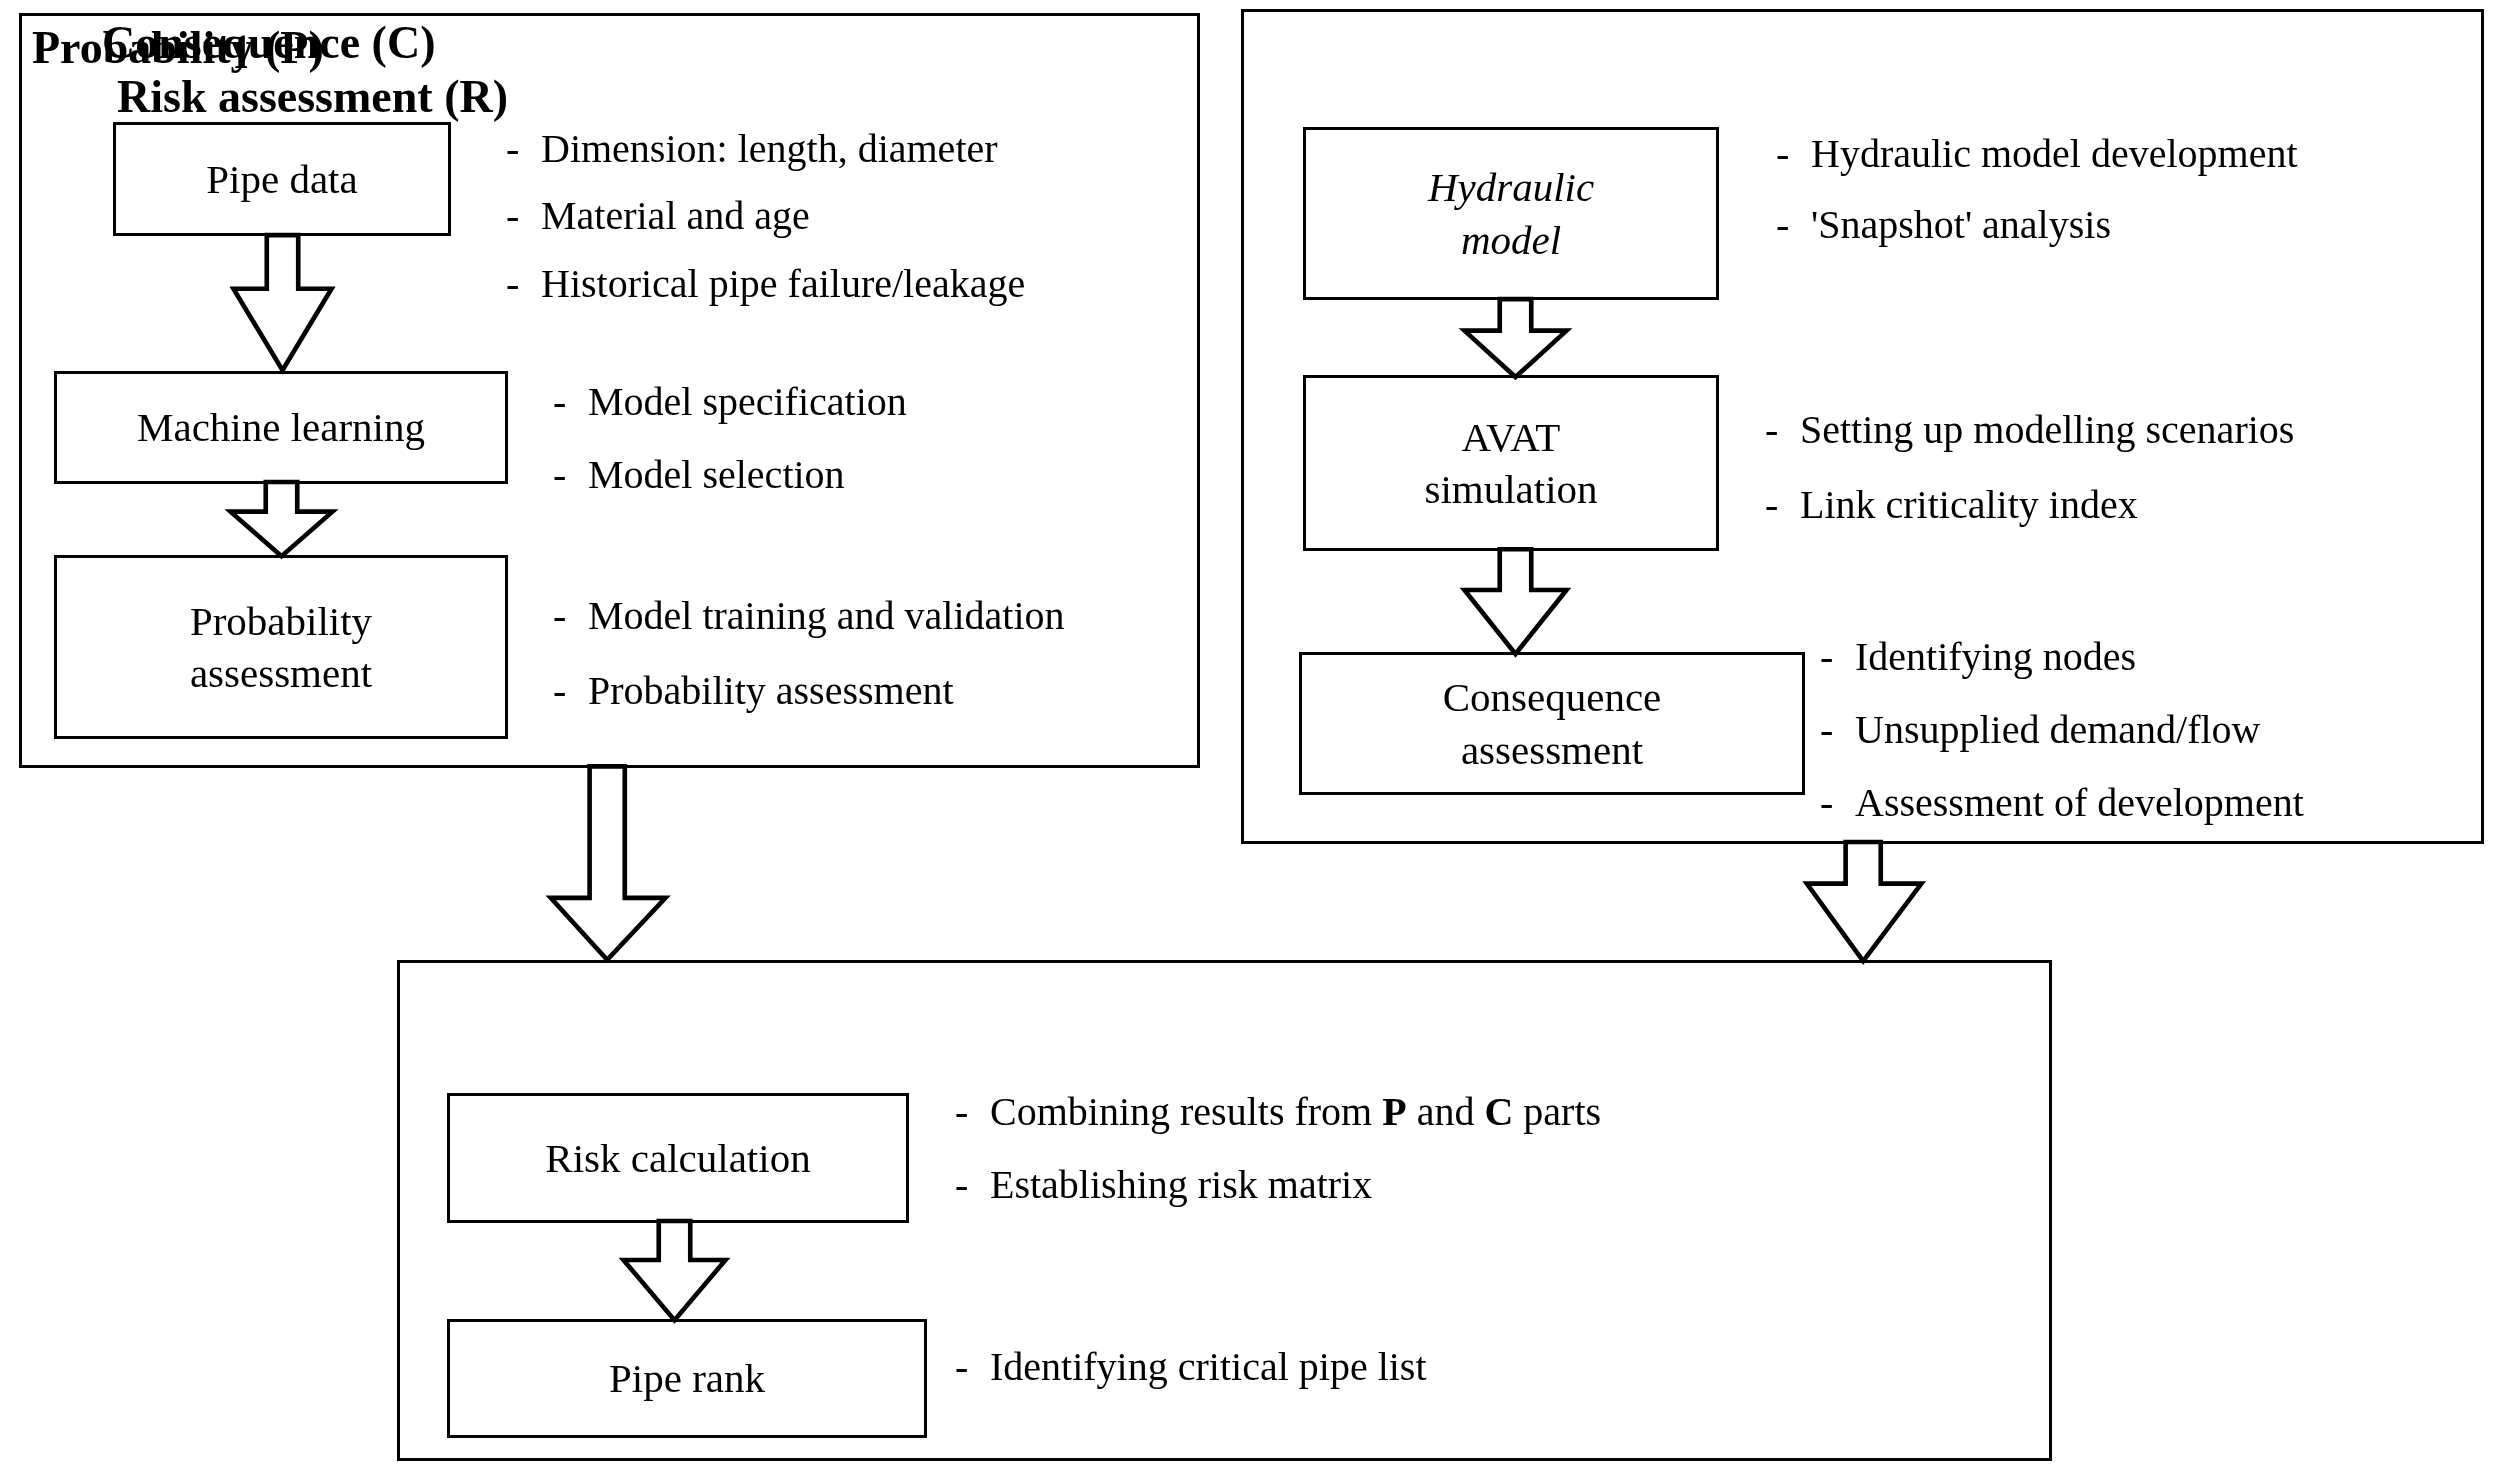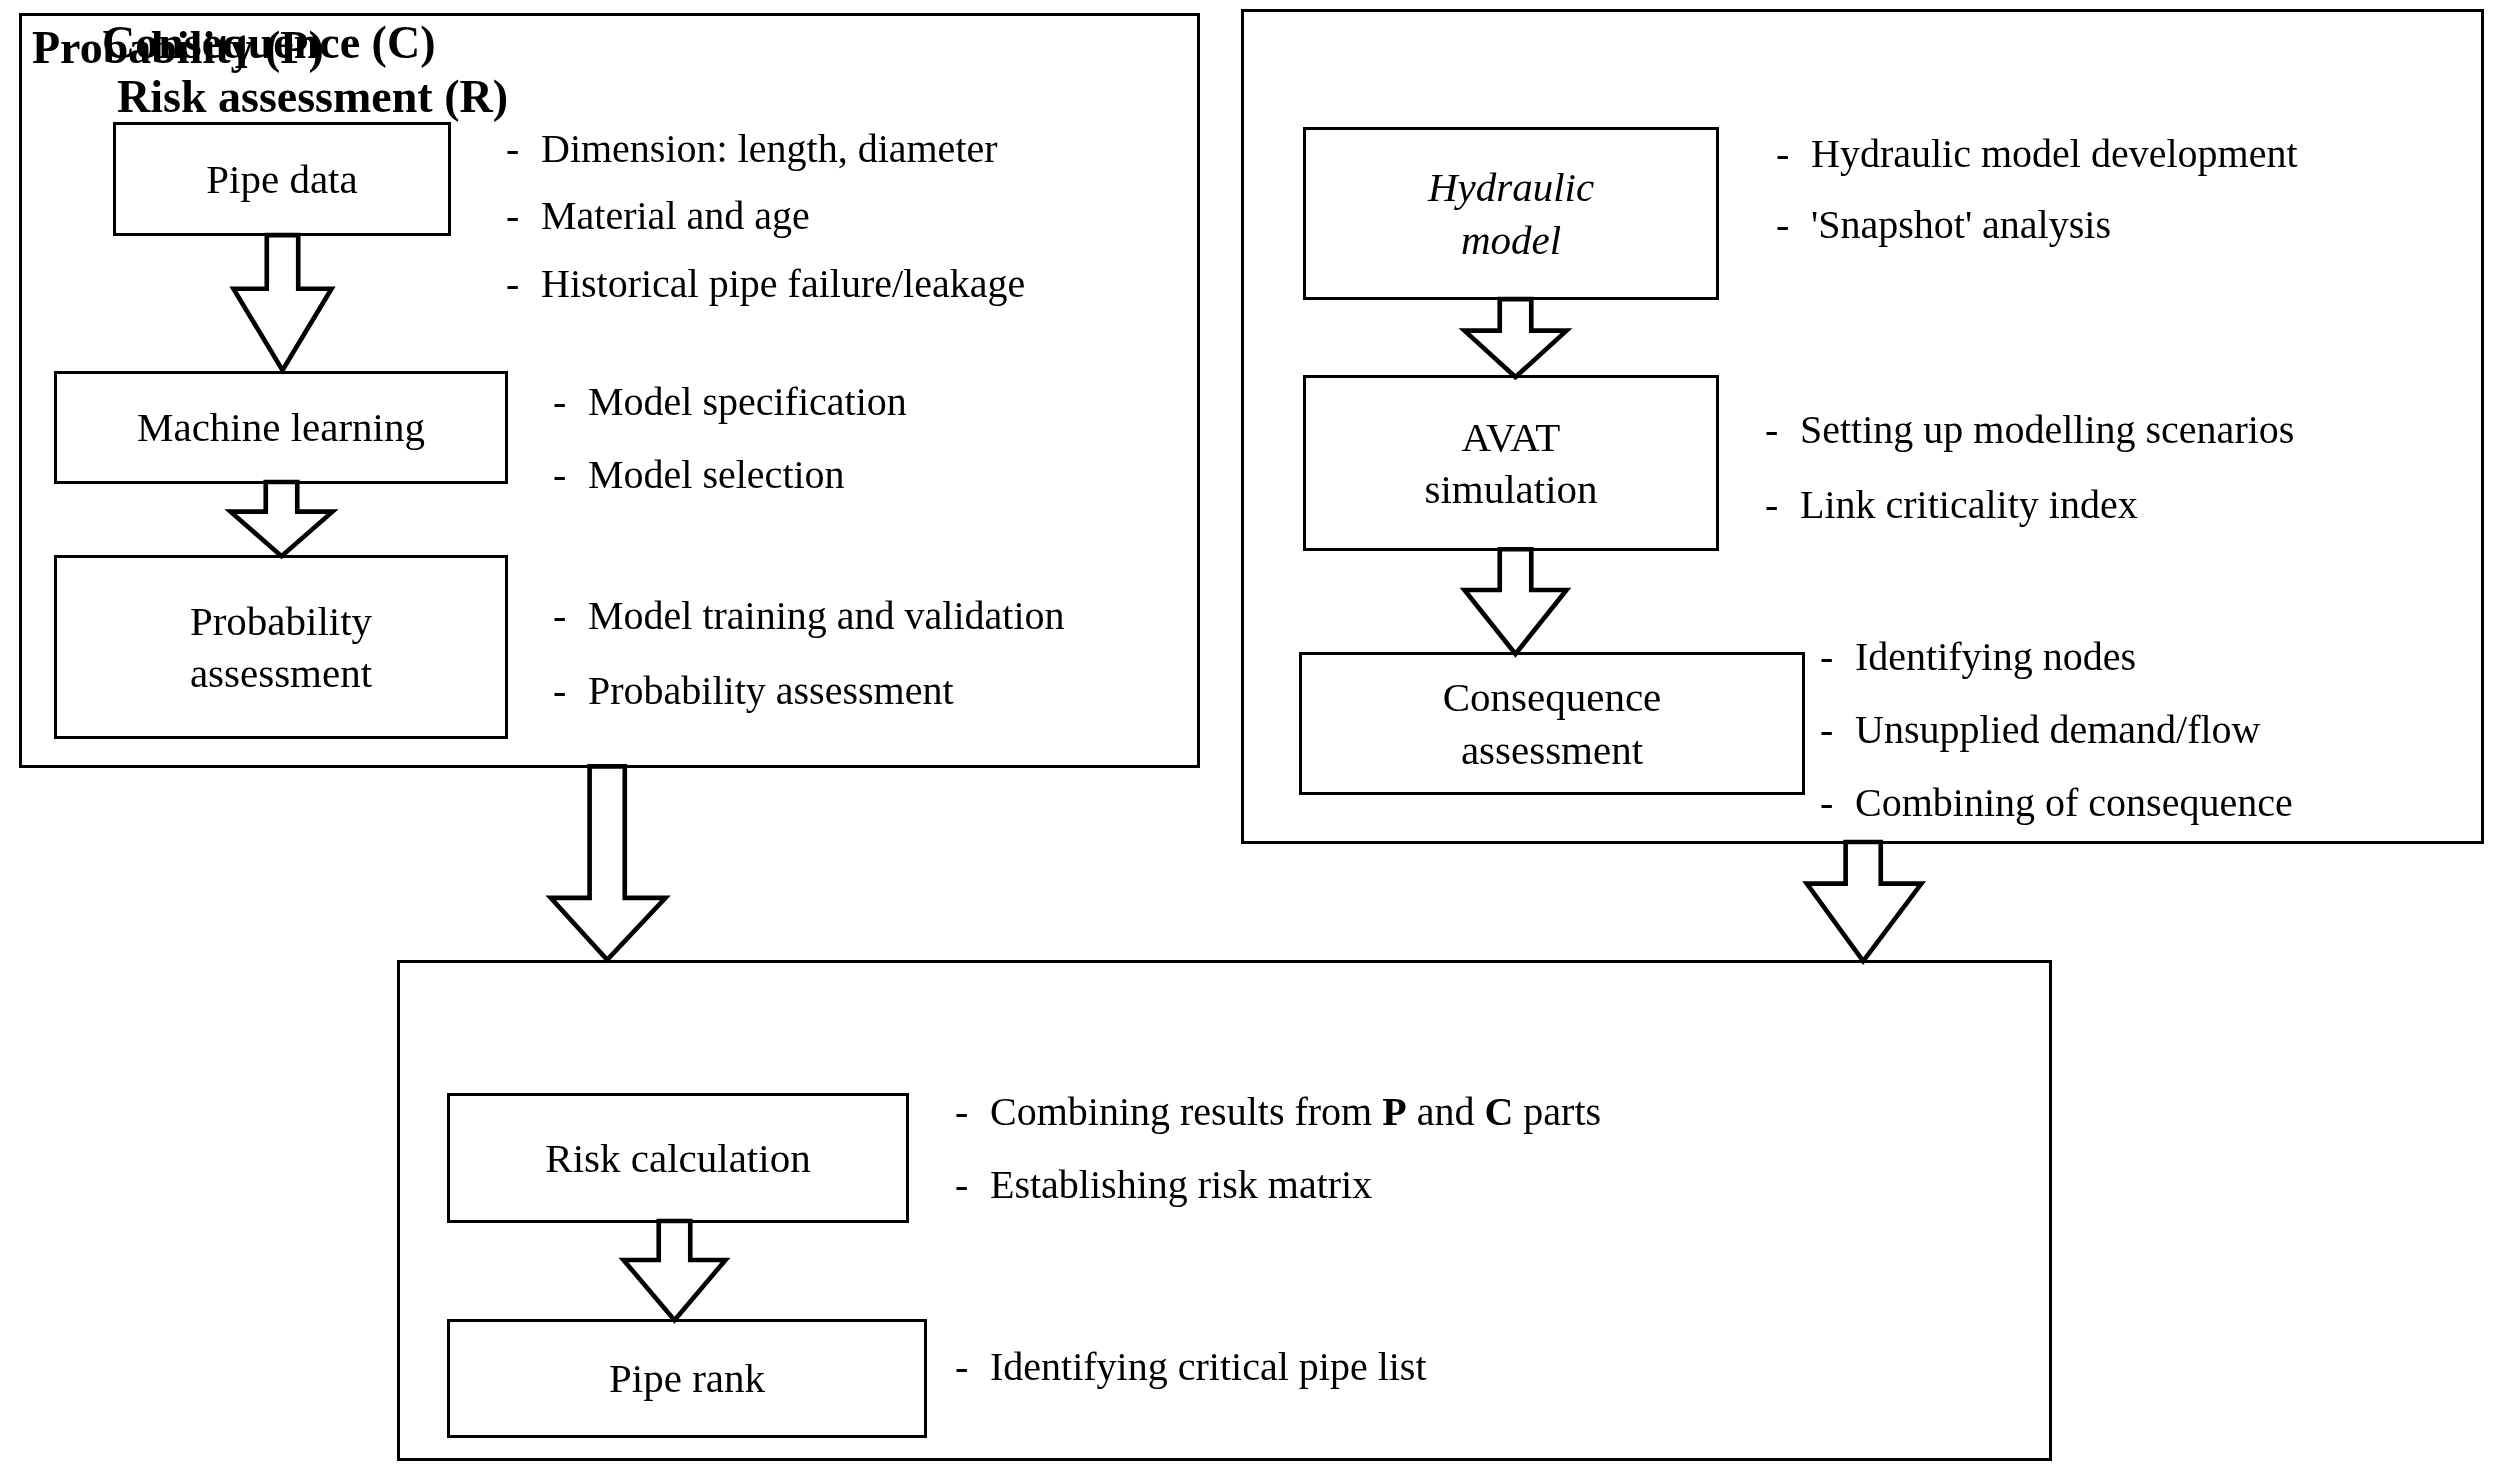--- a/index.html
+++ b/index.html
@@ -252,21 +252,21 @@
     <div class="bullet-row">
       <span class="bullet-dash">-</span>
       <span class="bullet-text">Identifying nodes</span>
     </div>
     <div class="bullet-row">
       <span class="bullet-dash">-</span>
       <span class="bullet-text">Unsupplied demand/flow</span>
     </div>
     <div class="bullet-row">
       <span class="bullet-dash">-</span>
-      <span class="bullet-text">Combining of consequence</span>
+      <span class="bullet-text">Assessment of development</span>
     </div>
   </div>
 
   <div class="panel" id="panel-risk"></div>
   <div class="panel-title" id="title-risk">Risk assessment (R)</div>
 
   <div class="pbox" id="box-risk-calculation">
     <span>Risk calculation</span>
   </div>
 

